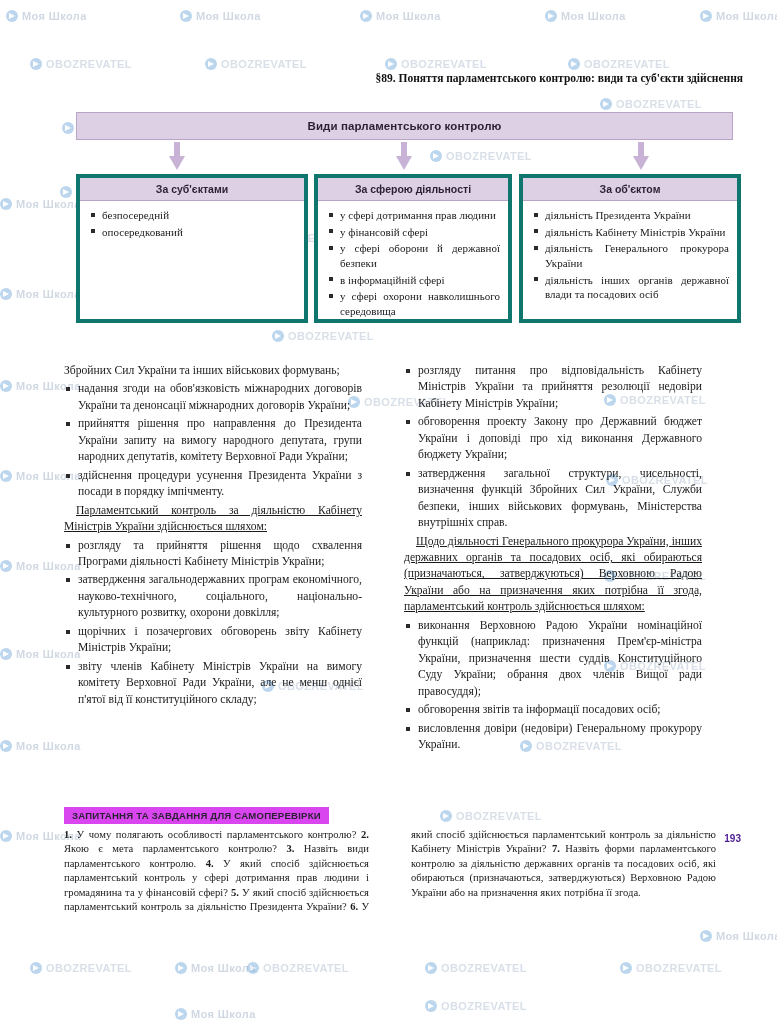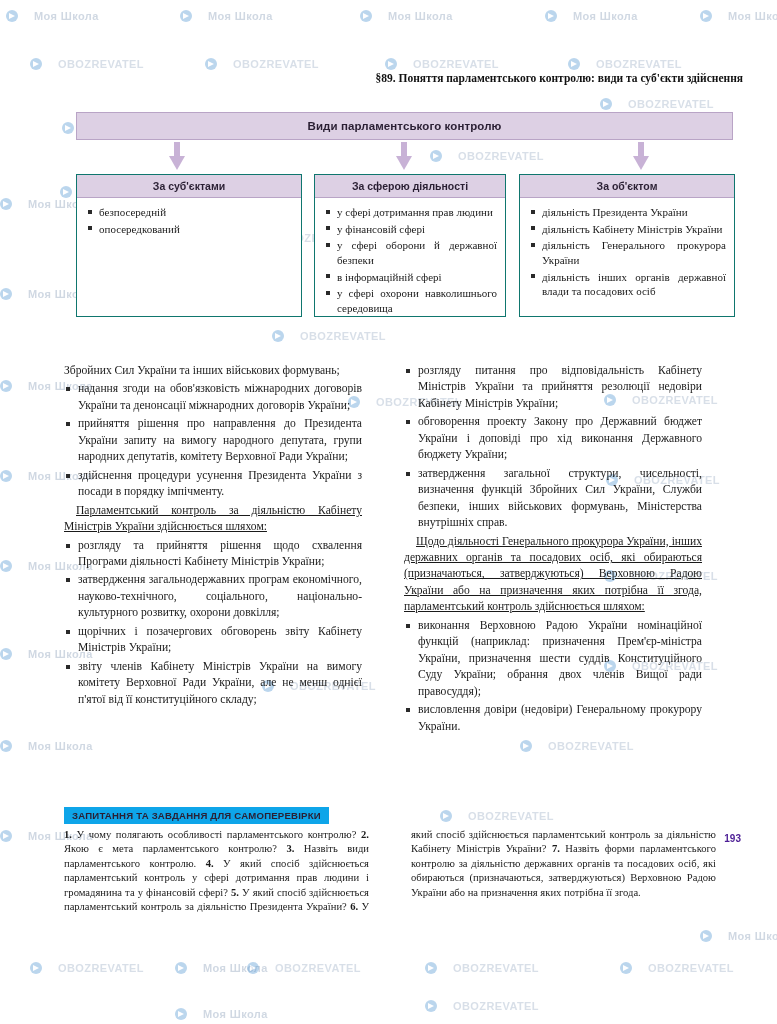--- a/index.html
+++ b/index.html
@@ -27,21 +27,21 @@
     position: absolute;
     font-family: "Liberation Sans", sans-serif;
     font-weight: bold;
     white-space: nowrap;
     color: #b9c6d6;
     opacity: .55;
     font-size: 11px;
     letter-spacing: .4px;
     display: flex;
     align-items: center;
-    gap: 16px;
+    gap: 4px;
   }
   .wm .circ {
     display: inline-block;
     width: 12px;
     height: 12px;
     border-radius: 50%;
     background: #5b9bd5;
     position: relative;
     opacity: .75;
   }
@@ -128,21 +128,21 @@
   .arrow.a2 { left: 320px; }
   .arrow.a3 { left: 557px; }
 
   .boxes {
     position: relative;
     height: 142px;
   }
   .box {
     position: absolute;
     top: 0;
-    border: 1px solid #0f766e;
+    border: 4px solid #0f766e;
     background: #fff;
   }
   .box .bt {
     background: #ddd0e4;
     border-bottom: 1px solid #b9a4c6;
     text-align: center;
     font-family: "Liberation Sans", sans-serif;
     font-weight: bold;
     font-size: 10.5px;
     color: #2a1f33;
@@ -223,21 +223,21 @@
 
   
   .selfcheck {
     position: absolute;
     left: 64px;
     top: 805px;
     width: 652px;
   }
   .sc-title {
     display: inline-block;
-    background: #0ea5e9;
+    background: #d946ef;
     color: #2a1f33;
     font-family: "Liberation Sans", sans-serif;
     font-weight: bold;
     font-size: 9.6px;
     padding: 3px 8px;
     letter-spacing: .2px;
   }
   .sc-body {
     margin-top: 4px;
     column-count: 2;
@@ -516,20 +516,21 @@
 
     <div class="col right">
       <ul>
         <li>розгляду питання про відповідальність Кабінету Міністрів України та прийняття резолюції недовіри Кабінету Міністрів України;</li>
         <li>обговорення проекту Закону про Державний бюджет України і доповіді про хід виконання Державного бюджету України;</li>
         <li>затвердження загальної структури, чисельності, визначення функцій Збройних Сил України, Служби безпеки, інших військових формувань, Міністерства внутрішніх справ.</li>
       </ul>
       <p class="cont">Щодо діяльності Генерального прокурора України, інших державних органів та посадових осіб, які обираються (призначаються, затверджуються) Верховною Радою України або на призначення яких потрібна її згода, парламентський контроль здійснюється шляхом:</p>
       <ul>
         <li>виконання Верховною Радою України номінаційної функцій (наприклад: призначення Прем'єр-міністра України, призначення шести суддів Конституційного Суду України; обрання двох членів Вищої ради правосуддя);</li>
+        <li>обговорення звітів та інформації посадових осіб;</li>
         <li>висловлення довіри (недовіри) Генеральному прокурору України.</li>
       </ul>
     </div>
   </div>
 
   <div class="selfcheck">
     <div class="sc-title">ЗАПИТАННЯ ТА ЗАВДАННЯ ДЛЯ САМОПЕРЕВІРКИ</div>
     <div class="sc-body">
       <span><b>1.</b> У чому полягають особливості парламентського контролю? <b>2.</b> Якою є мета парламентського контролю? <b>3.</b> Назвіть види парламентського контролю. <b>4.</b> У який спосіб здійснюється парламентський контроль у сфері дотримання прав людини і громадянина та у фінансовій сфері? <b>5.</b> У який спосіб здійснюється парламентський контроль за діяльністю Президента</span>
       <span>України? <b>6.</b> У який спосіб здійснюється парламентський контроль за діяльністю Кабінету Міністрів України? <b>7.</b> Назвіть форми парламентського контролю за діяльністю державних органів та посадових осіб, які обираються (призначаються, затверджуються) Верховною Радою України або на призначення яких потрібна її згода.</span>

